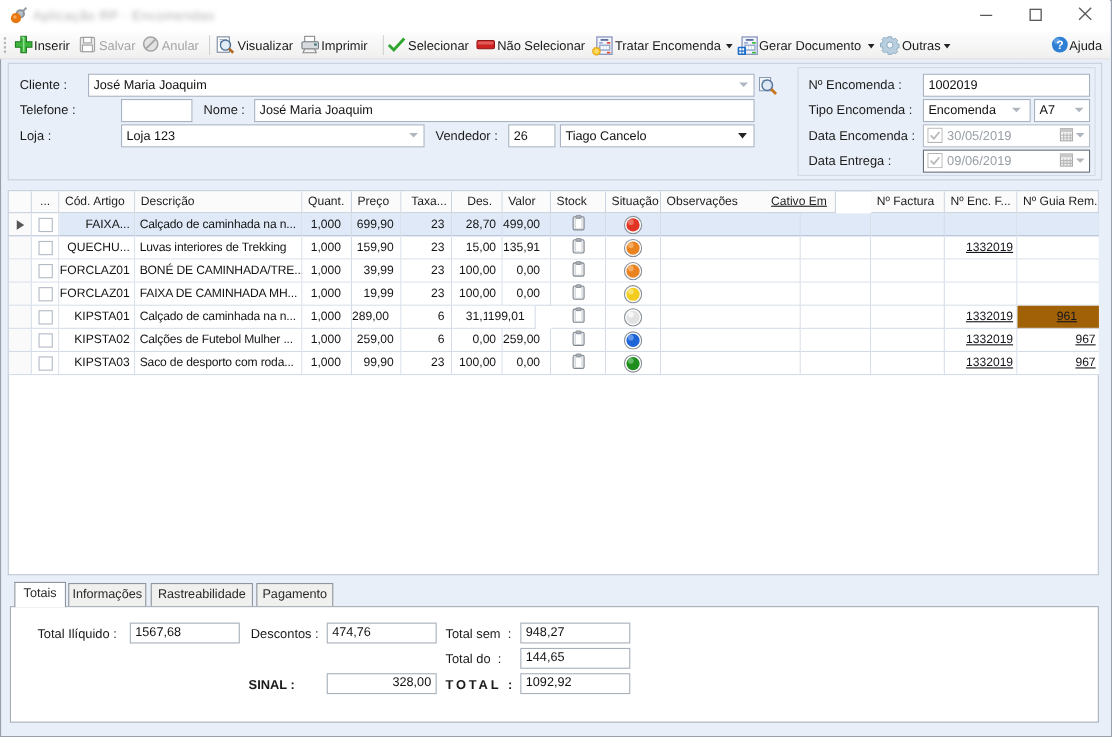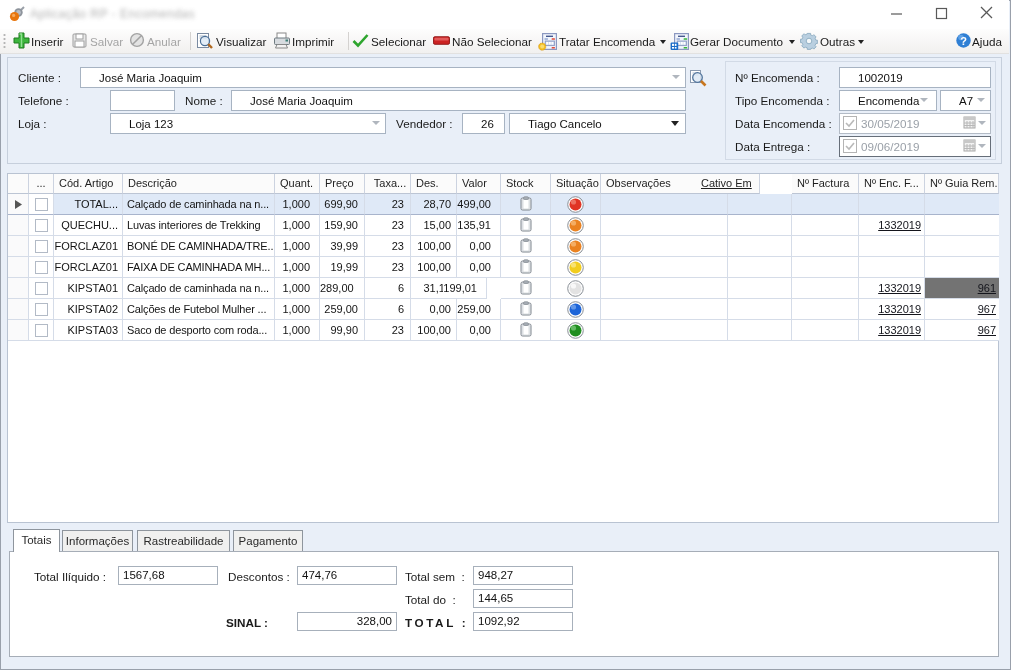--- a/index.html
+++ b/index.html
@@ -1,20 +1,20 @@
 <!DOCTYPE html>
 <html><head><meta charset="utf-8">
 <style>
 *{margin:0;padding:0;box-sizing:border-box;}
 html,body{width:1012px;height:671px;background:#fff;font-family:"Liberation Sans",sans-serif;}
 #win{position:absolute;left:0;top:0;width:1011px;height:670px;box-shadow:inset 0 0 0 1px #99a0ab;background:#e9eff8;overflow:hidden;}
 .abs{position:absolute;}
 .lbl{position:absolute;font-size:11.7px;color:#1a1a1a;white-space:nowrap;}
 .inp{position:absolute;background:#fff;border:1px solid #a7b3c2;font-size:11.5px;color:#111;white-space:nowrap;overflow:hidden;}
-.inp span{position:absolute;left:18px;top:50%;transform:translateY(-50%);}
+.inp span{position:absolute;left:4px;top:50%;transform:translateY(-50%);}
 .garr{position:absolute;width:0;height:0;border-left:4px solid transparent;border-right:4px solid transparent;border-top:4px solid #b0b6be;}
 .karr{position:absolute;width:0;height:0;border-left:4px solid transparent;border-right:4px solid transparent;border-top:5px solid #222;}
 
 #titlebar{position:absolute;left:0;top:0;width:1009px;height:29px;background:#fff;}
 #ttext{position:absolute;left:30px;top:7px;font-size:12px;color:#9b9b9b;filter:blur(2.2px);opacity:.8;white-space:nowrap;letter-spacing:0.5px;}
 
 #toolbar{position:absolute;left:0;top:29px;width:1009px;height:25px;background:linear-gradient(#fdfdfd,#f1f0ef);border-bottom:1px solid #e2e1e0;}
 .tbtxt{position:absolute;top:6px;font-size:11.7px;color:#1a1a1a;white-space:nowrap;}
 .tbdis{color:#a5a5a5;}
 .tbsep{position:absolute;top:3px;width:1px;height:18px;background:#d4d2d0;}
@@ -228,36 +228,36 @@
   <div class="garr" style="left:978px;top:144px"></div>
 
   <div id="grid">
       <div class="hcell" style="left:0px;width:21px;padding-left:5px;"></div>
       <div class="hcell" style="left:21px;width:25px;text-align:center;">...</div>
       <div class="hcell" style="left:46px;width:69px;padding-left:5px;">Cód. Artigo</div>
       <div class="hcell" style="left:115px;width:152px;padding-left:5px;">Descrição</div>
       <div class="hcell" style="left:267px;width:45px;padding-left:5px;">Quant.</div>
       <div class="hcell" style="left:312px;width:45px;padding-left:5px;">Preço</div>
       <div class="hcell" style="left:357px;width:46px;padding-left:5px;text-align:center;">Taxa...</div>
-      <div class="hcell" style="left:403px;width:46px;padding-left:5px;">Des.</div>
+      <div class="hcell" style="left:403px;width:46px;padding-left:5px;text-align:center;">Des.</div>
       <div class="hcell" style="left:449px;width:44px;padding-left:5px;">Valor</div>
       <div class="hcell" style="left:493px;width:50px;padding-left:5px;">Stock</div>
       <div class="hcell" style="left:543px;width:50px;padding-left:5px;">Situação</div>
       <div class="hcell" style="left:593px;width:127px;padding-left:5px;">Observações</div>
       <div class="hcell" style="left:688px;width:64px;padding-left:5px;text-decoration:underline;">Cativo Em</div>
       <div class="hcell" style="left:784px;width:67px;padding-left:5px;">Nº Factura</div>
       <div class="hcell" style="left:851px;width:66px;padding-left:5px;">Nº Enc. F...</div>
       <div class="hcell" style="left:917px;width:74px;padding-left:5px;">Nº Guia Rem.</div>
       <div class="cell" style="left:0;top:20px;width:21px;background:#fafafb;border-bottom-color:#a8b4cc;"><svg width="7" height="9" viewBox="0 0 7 9" style="margin:6px 0 0 7px">
           <path d="M0 0 7 4.5 0 9z" fill="#555"></path>
         </svg></div>
       <div class="cell" style="left:21px;top:20px;width:25px;background:#fff;border-bottom-color:#a8b4cc;">
         <div style="position:absolute;left:6px;top:3.5px;width:13px;height:13px;border:1px solid #b2bac6;background:#fff"></div>
       </div>
-      <div class="cell num" style="left:46px;top:20px;width:69px;background:#dfe9f7;border-bottom-color:#a8b4cc;padding-right:4px">TOTAL...</div>
+      <div class="cell num" style="left:46px;top:20px;width:69px;background:#dfe9f7;border-bottom-color:#a8b4cc;padding-right:4px">FAIXA...</div>
       <div class="cell " style="left:115px;top:20px;width:152px;background:#dfe9f7;border-bottom-color:#a8b4cc;padding-left:4px;letter-spacing:-0.15px">Calçado de caminhada na n...</div>
       <div class="cell num" style="left:267px;top:20px;width:45px;background:#dfe9f7;border-bottom-color:#a8b4cc;padding-right:9px">1,000</div>
       <div class="cell num" style="left:312px;top:20px;width:45px;background:#dfe9f7;border-bottom-color:#a8b4cc;padding-right:6px">699,90</div>
       <div class="cell num" style="left:357px;top:20px;width:46px;background:#dfe9f7;border-bottom-color:#a8b4cc;padding-right:6px">23</div>
       <div class="cell num" style="left:403px;top:20px;width:46px;background:#dfe9f7;border-bottom-color:#a8b4cc;padding-right:5px">28,70</div>
       <div class="cell num" style="left:449px;top:20px;width:44px;background:#dfe9f7;border-bottom-color:#a8b4cc;padding-right:9px">499,00</div>
       <div class="cell" style="left:493px;top:20px;width:50px;background:#dfe9f7;border-bottom-color:#a8b4cc;text-align:center"><svg width="12" height="15" viewBox="0 0 12 15" style="vertical-align:-3px">
           <rect x="1" y="2" width="10" height="12" rx="1.5" fill="#e9ebee" stroke="#7f868e"></rect>
           <rect x="3" y="3.5" width="6" height="9.5" fill="#fff" stroke="#c4c8cd" stroke-width=".6"></rect>
           <rect x="3.6" y="0.8" width="4.8" height="2.6" rx="1" fill="#aab0b8" stroke="#7f868e" stroke-width=".7"></rect>
@@ -368,21 +368,21 @@
         </svg></div>
       <div class="cell" style="left:543px;top:104px;width:50px;background:#fff;"><svg width="17" height="17" viewBox="0 0 17 17" style="margin:2px 0 0 16px">
           <circle cx="8.5" cy="8.5" r="7.8" fill="#fdfdfd" stroke="#898f96" stroke-width="1"></circle>
           <circle cx="8.5" cy="8.5" r="6" fill="#e2e2e2"></circle>
           <circle cx="6.5" cy="6" r="2.6" fill="#ffffff" fill-opacity=".75"></circle>
         </svg></div>
       <div class="cell" style="left:593px;top:104px;width:127px;background:#fff;"></div>
       <div class="cell" style="left:720px;top:104px;width:64px;background:#fff;"></div>
       <div class="cell" style="left:784px;top:104px;width:67px;background:#fff;"></div>
       <div class="cell num" style="left:851px;top:104px;width:66px;background:#fff;padding-right:3px"><span class="lnk">1332019</span></div>
-      <div class="cell num" style="left:917px;top:104px;width:74px;background:#737373;border-right:none;padding-right:3px"><span class="lnk">961</span></div>
+      <div class="cell num" style="left:917px;top:104px;width:74px;background:#a16207;border-right:none;padding-right:20px"><span class="lnk">961</span></div>
       <div class="cell" style="left:0;top:125px;width:21px;background:#fafafb;"></div>
       <div class="cell" style="left:21px;top:125px;width:25px;background:#fff;">
         <div style="position:absolute;left:6px;top:3.5px;width:13px;height:13px;border:1px solid #b2bac6;background:#fff"></div>
       </div>
       <div class="cell num" style="left:46px;top:125px;width:69px;background:#fff;padding-right:4px">KIPSTA02</div>
       <div class="cell " style="left:115px;top:125px;width:152px;background:#fff;padding-left:4px;letter-spacing:-0.15px">Calções de Futebol Mulher ...</div>
       <div class="cell num" style="left:267px;top:125px;width:45px;background:#fff;padding-right:9px">1,000</div>
       <div class="cell num" style="left:312px;top:125px;width:45px;background:#fff;padding-right:6px">259,00</div>
       <div class="cell num" style="left:357px;top:125px;width:46px;background:#fff;padding-right:6px">6</div>
       <div class="cell num" style="left:403px;top:125px;width:46px;background:#fff;padding-right:5px">0,00</div>

